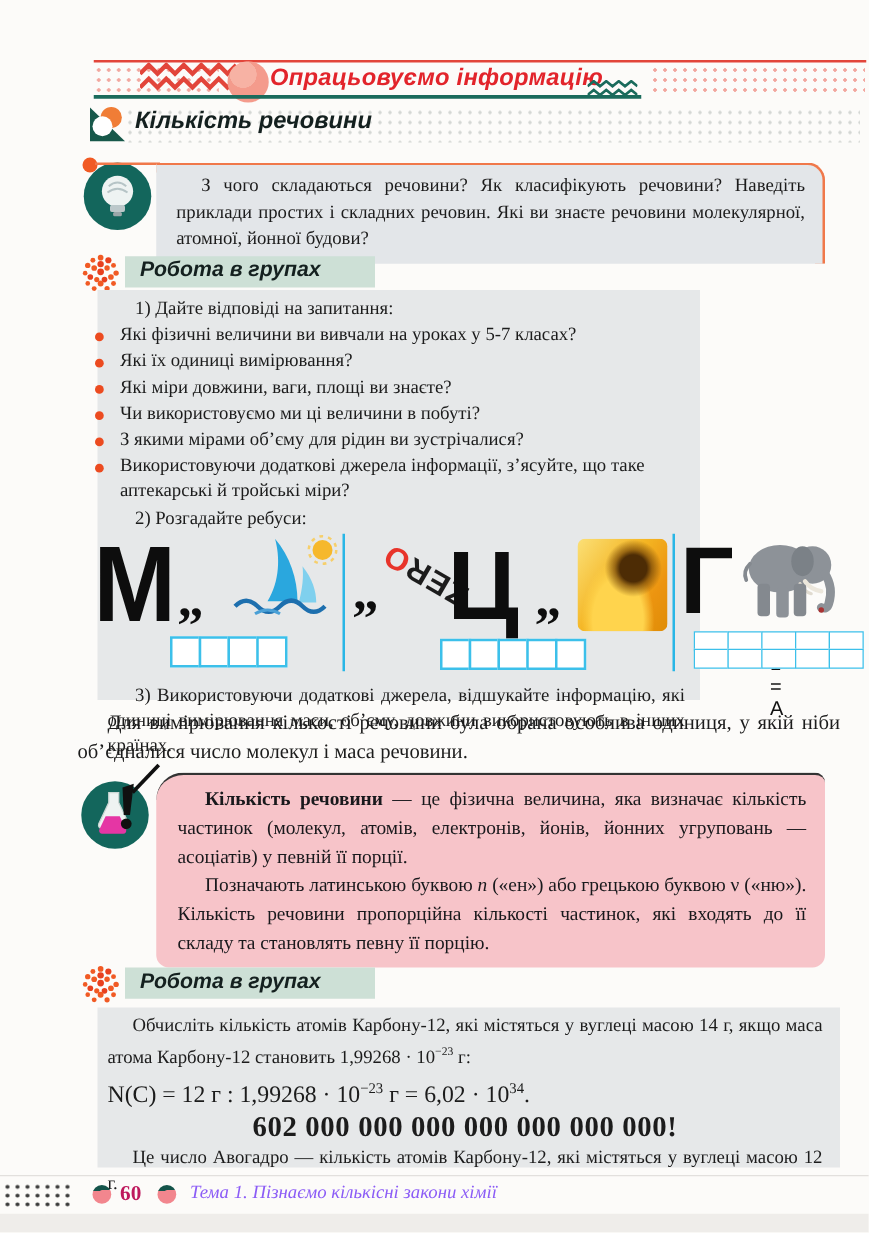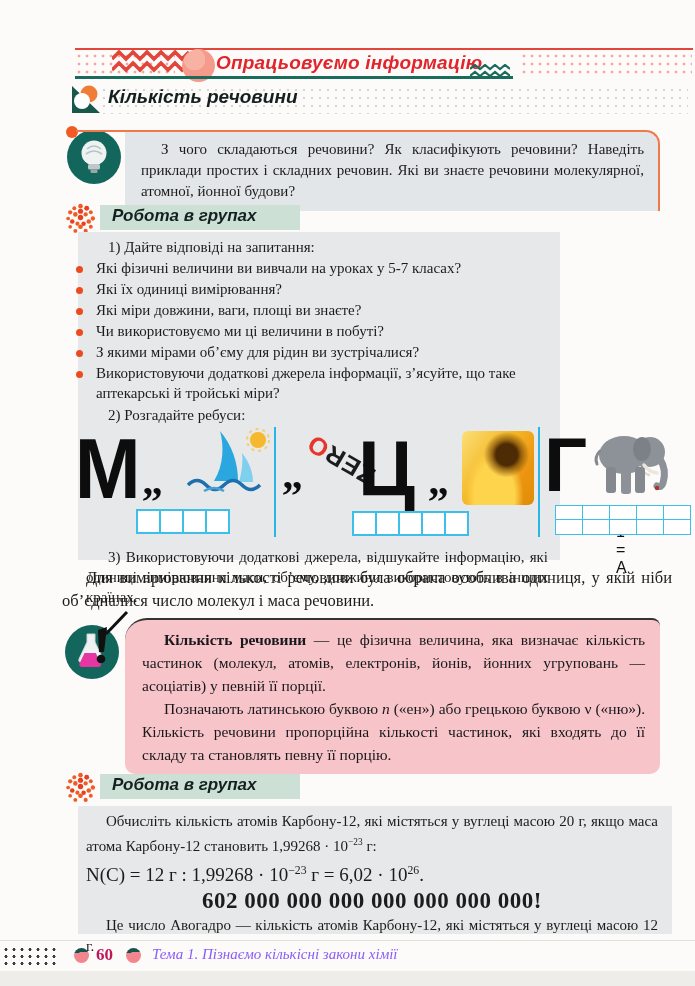--- a/index.html
+++ b/index.html
@@ -325,22 +325,22 @@
       <circle cx="11" cy="28" r="1.9"></circle>
         <circle cx="21" cy="28" r="2.0"></circle>
     </g>
   </svg>
 </div>
 <div class="abs gw-strip gw2-strip">
   <span class="gw-head">Робота в групах</span>
 </div>
 
 <div class="abs gray-block gray2">
-  <p class="calc-para"><span>Обчисліть кількість атомів Карбону-12, які містяться у вуглеці масою 20 г, якщо маса атома Карбону-12 становить 1,99268 · 10</span><sup>−23</sup><span> г:</span></p>
-  <p class="formula"><span>N(C) = 12 г : 1,99268 · 10</span><sup>−23</sup><span> г = 6,02 · 10</span><sup>26</sup><span>.</span></p>
+  <p class="calc-para"><span>Обчисліть кількість атомів Карбону-12, які містяться у вуглеці масою 14 г, якщо маса атома Карбону-12 становить 1,99268 · 10</span><sup>−23</sup><span> г:</span></p>
+  <p class="formula"><span>N(C) = 12 г : 1,99268 · 10</span><sup>−23</sup><span> г = 6,02 · 10</span><sup>34</sup><span>.</span></p>
   <p class="big-number">602 000 000 000 000 000 000 000!</p>
   <p class="conclusion">Це число Авогадро — кількість атомів Карбону-12, які містяться у вуглеці масою 12 г.</p>
 </div>
 
 <div class="abs footer-line"></div>
 <div class="abs foot-dots dots-black"></div>
 <div class="abs foot-circle fc1"></div>
 <div class="abs page-num">60</div>
 <div class="abs foot-circle fc2"></div>
 <div class="abs foot-theme">Тема 1. Пізнаємо кількісні закони хімії</div>

